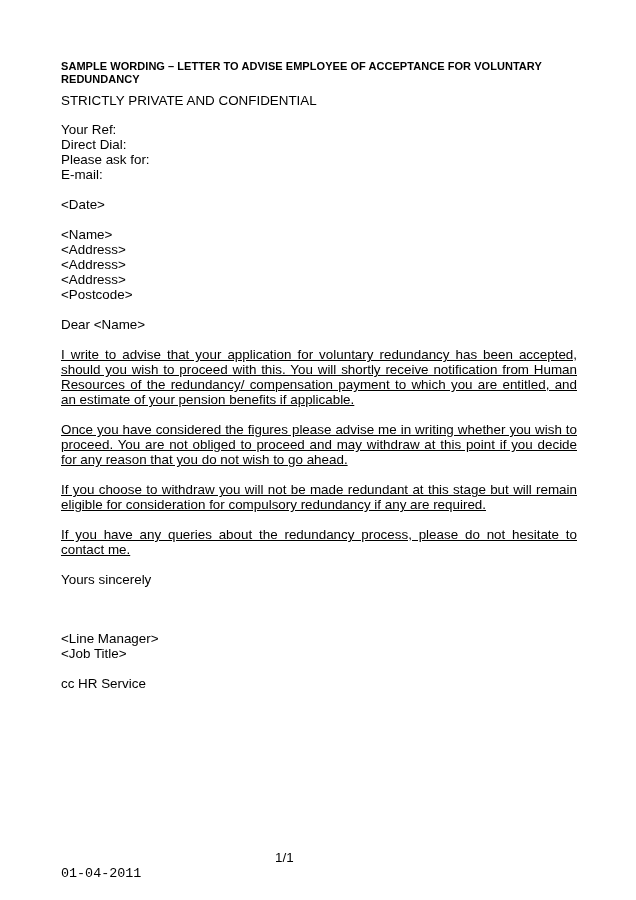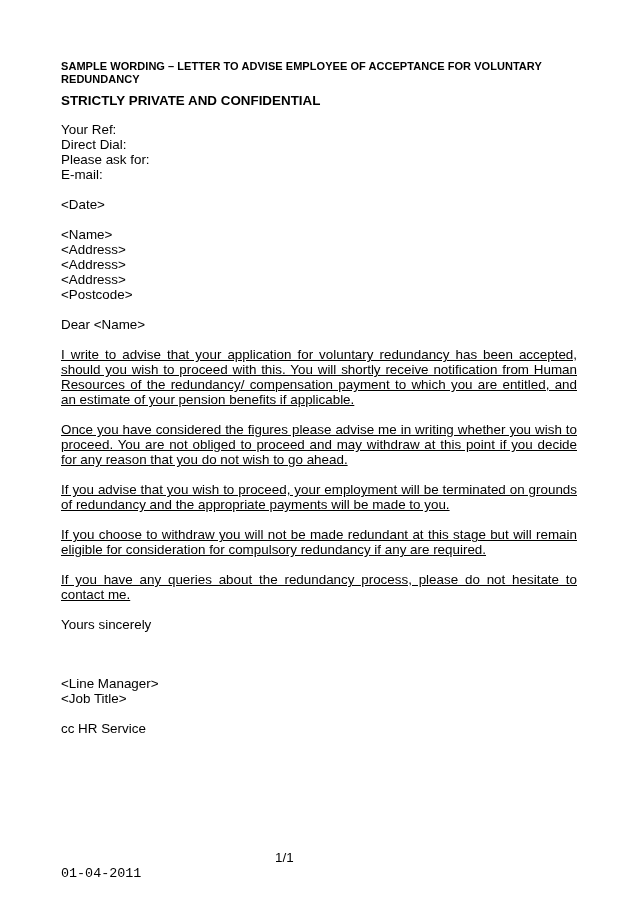--- a/index.html
+++ b/index.html
@@ -22,21 +22,21 @@
       width: 516px;
     }
     .doc-title {
       font-weight: bold;
       font-size: 11px;
       line-height: 13px;
       margin: 0;
       letter-spacing: 0.05px;
     }
     .confidential {
-      font-weight: bold;
+      font-weight: normal;
       font-size: 13.4px;
       line-height: 16px;
       margin: 7px 0 0 0;
     }
     .body-text {
       font-size: 13.4px;
       line-height: 15px;
     }
     .block {
       margin: 0;
@@ -102,21 +102,20 @@
       <span class="line">&lt;Address&gt;</span>
       <span class="line">&lt;Address&gt;</span>
       <span class="line">&lt;Address&gt;</span>
       <span class="line">&lt;Postcode&gt;</span>
     </div>
 
     <div class="block salutation">Dear &lt;Name&gt;</div>
 
     <p class="para p-gap">I write to advise that your application for voluntary redundancy has been accepted, should you wish to proceed with this.  You will shortly receive notification from Human Resources of the redundancy/ compensation payment to which you are entitled, and an estimate of your pension benefits if applicable.</p>
     <p class="para p-gap">Once you have considered the figures please advise me in writing whether you wish to proceed.  You are not obliged to proceed and may withdraw at this point if you decide for any reason that you do not wish to go ahead.</p>
-    <p class="para p-gap">If you advise that you wish to proceed, your employment will be terminated on grounds of redundancy and the appropriate payments will be made to you.</p>
     <p class="para p-gap">If you choose to withdraw you will not be made redundant at this stage but will remain eligible for consideration for compulsory redundancy if any are required.</p>
     <p class="para p-gap">If you have any queries about the redundancy process, please do not hesitate to contact me.</p>
 
     <div class="block closing">Yours sincerely</div>
 
     <div class="block signature">
       <span class="line">&lt;Line Manager&gt;</span>
       <span class="line">&lt;Job Title&gt;</span>
     </div>
 

